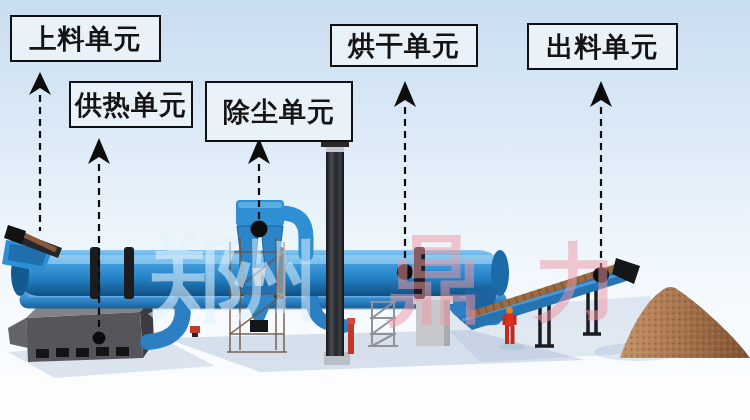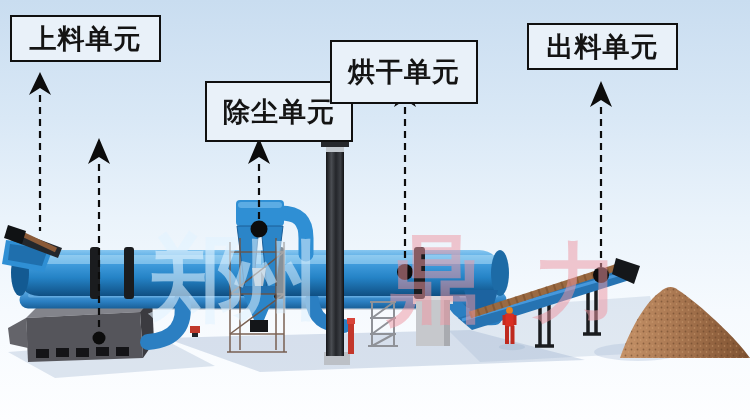--- a/index.html
+++ b/index.html
@@ -12,21 +12,21 @@
   .callout{
     position:absolute;box-sizing:border-box;
     background:#e9f1f9;border:2px solid #101010;
     display:flex;align-items:center;justify-content:center;
     font-size:27px;font-weight:bold;letter-spacing:1px;color:#141414;
     z-index:30;
   }
   #callout-feeding  {left:10px; top:15px; width:151px;height:47px;}
   #callout-heating  {left:69px; top:81px; width:124px;height:47px;}
   #callout-dedusting{left:205px;top:81px; width:148px;height:61px;}
-  #callout-drying   {left:330px;top:40px; width:148px;height:64px;}
+  #callout-drying   {left:330px;top:24px; width:148px;height:43px;}
   #callout-discharge{left:527px;top:23px; width:151px;height:47px;}
   .wm{
     position:absolute;z-index:20;font-weight:bold;line-height:1;
     pointer-events:none;user-select:none;
   }
   #wm-char-1{left:150px;top:230px;font-size:95px;color:rgba(226,243,255,0.58);}
   #wm-char-2{left:234px;top:238px;font-size:85px;color:rgba(222,240,254,0.55);}
   #wm-char-3{left:386px;top:232px;font-size:95px;color:rgba(238,152,163,0.52);}
   #wm-char-4{left:534px;top:240px;font-size:85px;color:rgba(238,152,163,0.52);}
 </style>
@@ -220,20 +220,23 @@
   </svg>
 
   <span class="wm" id="wm-char-1">郑</span>
   <span class="wm" id="wm-char-2">州</span>
   <span class="wm" id="wm-char-3">鼎</span>
   <span class="wm" id="wm-char-4">力</span>
 
   <div class="callout" id="callout-feeding">
     <span>上料单元</span>
   </div>
+  <div class="callout" id="callout-heating">
+    <span>供热单元</span>
+  </div>
   <div class="callout" id="callout-dedusting">
     <span>除尘单元</span>
   </div>
   <div class="callout" id="callout-drying">
     <span>烘干单元</span>
   </div>
   <div class="callout" id="callout-discharge">
     <span>出料单元</span>
   </div>
 

